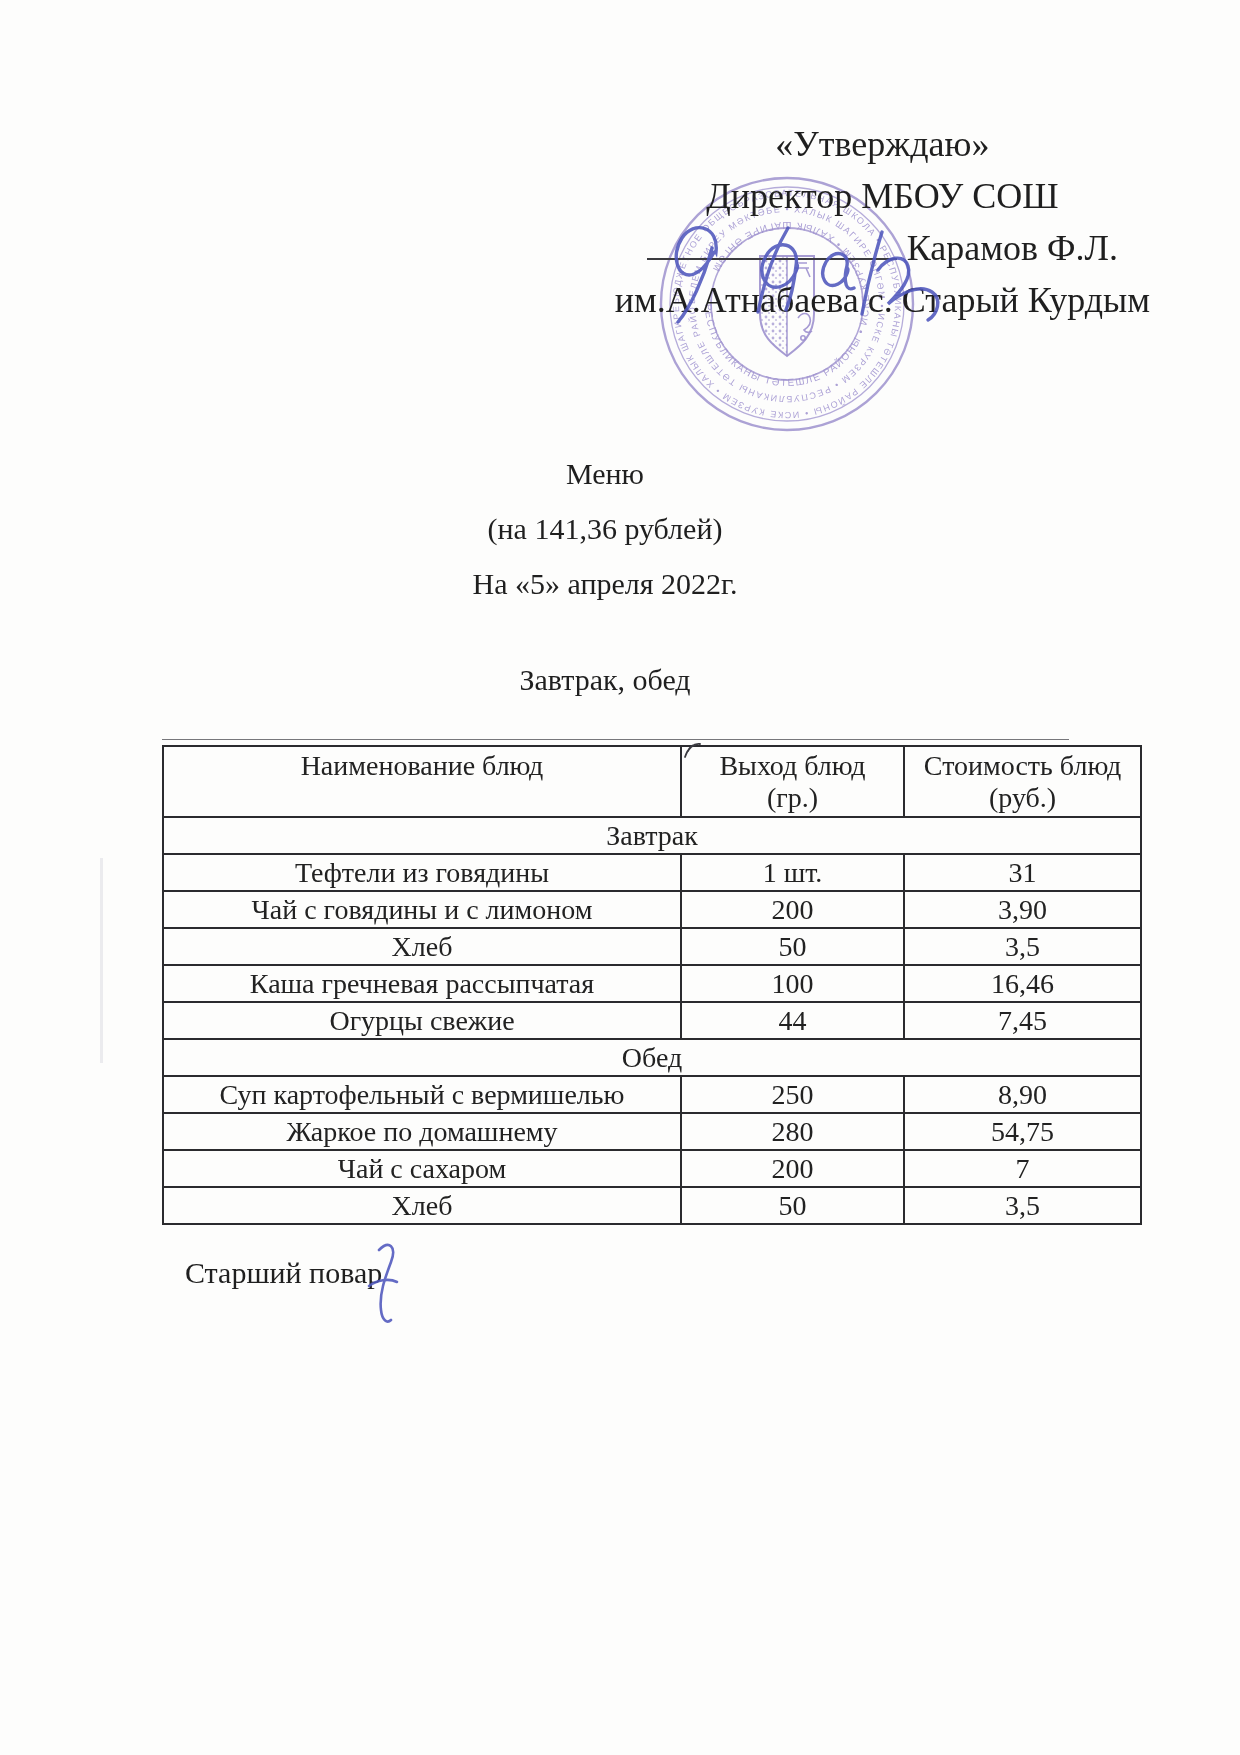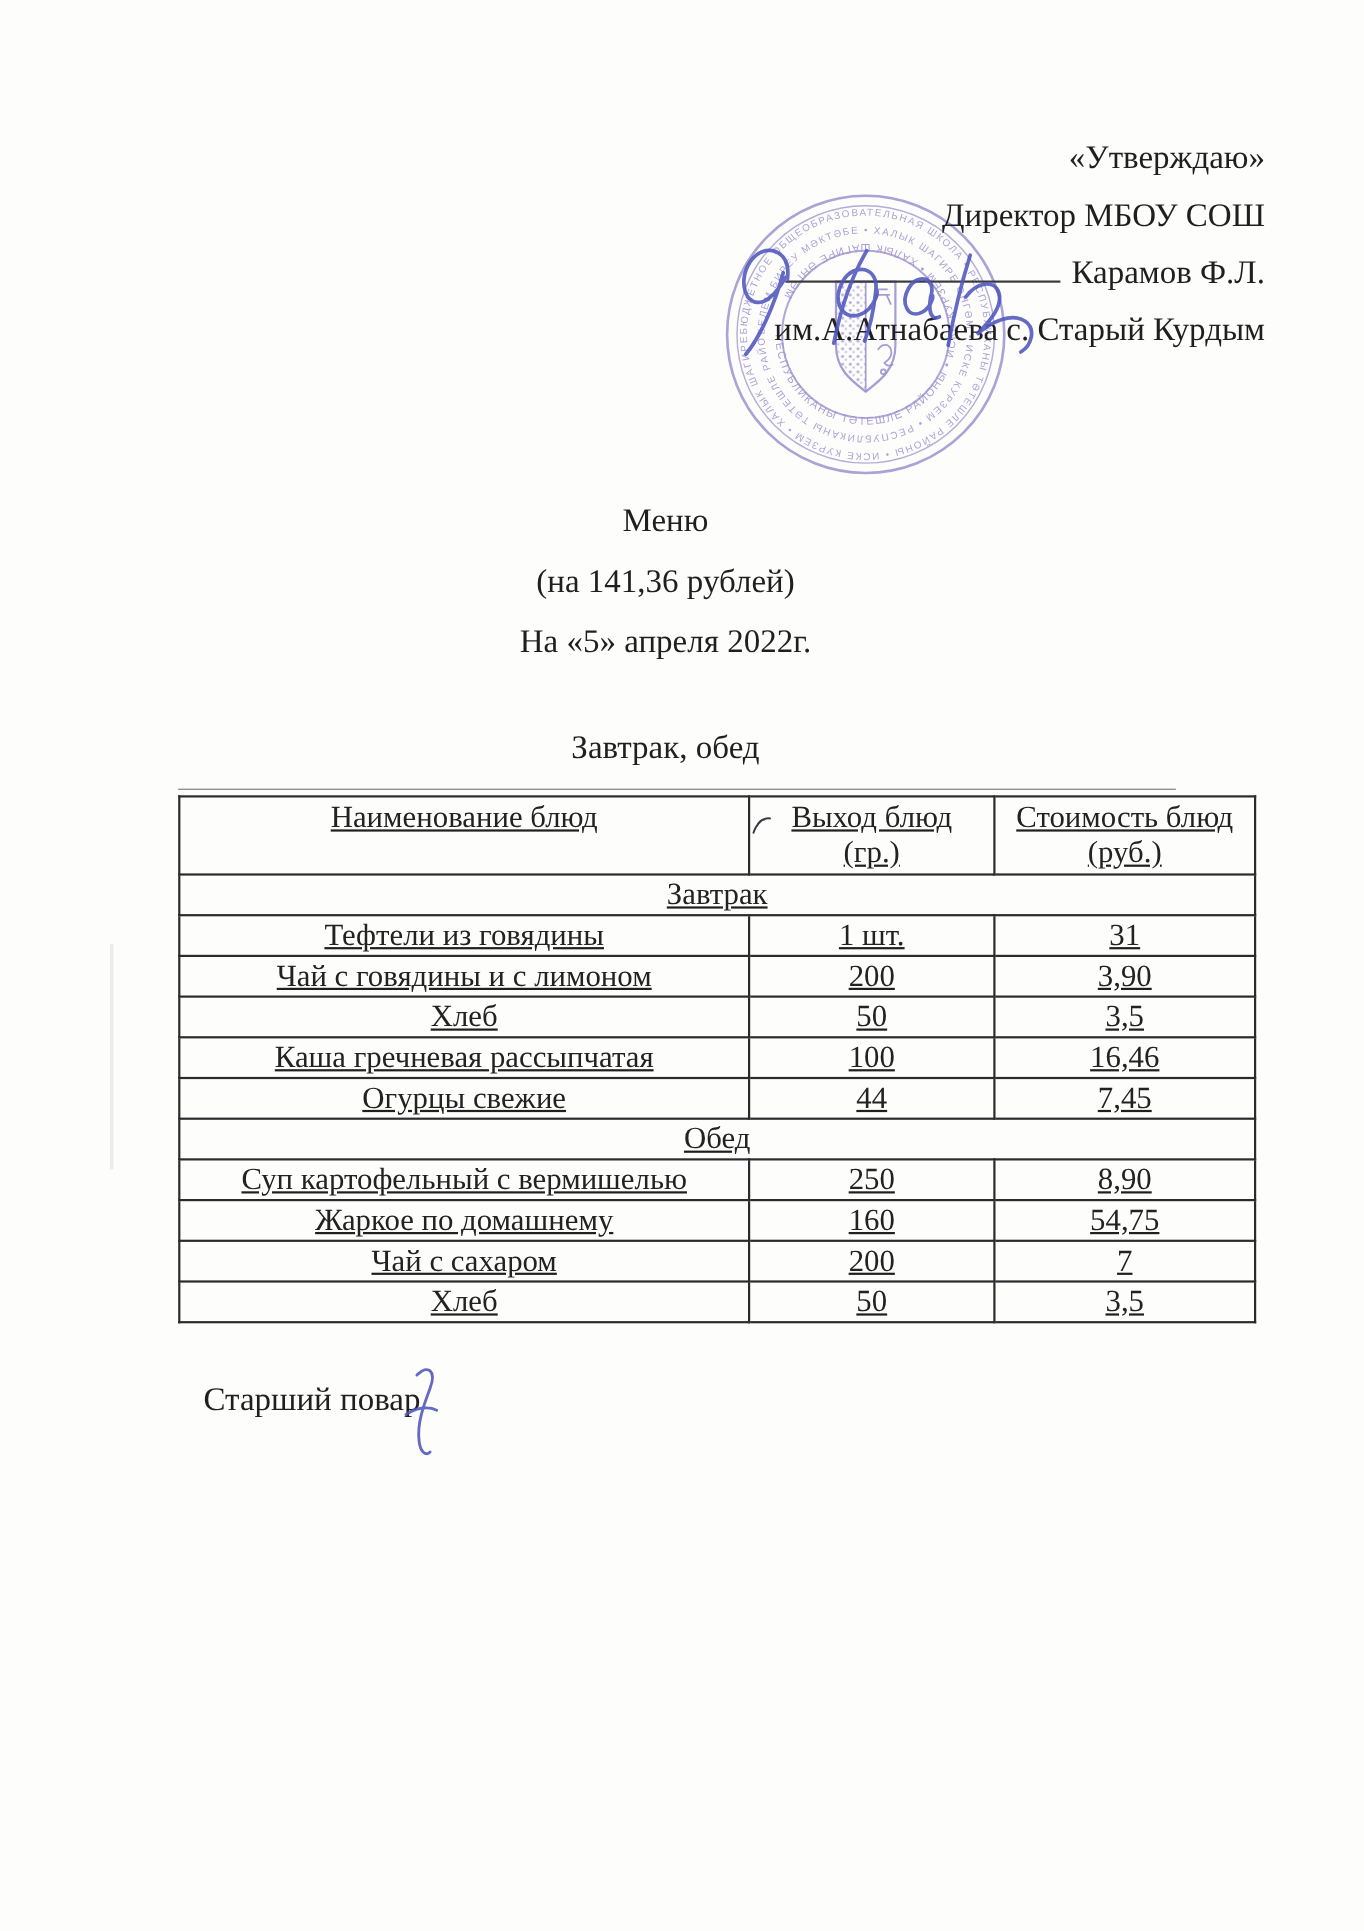--- a/index.html
+++ b/index.html
@@ -17,22 +17,22 @@
     position: absolute;
     inset: 0;
     width: 1240px;
     height: 1755px;
   }
   
   .approval {
     position: absolute;
     top: 118px;
     right: 90px;
-    text-align: right;
-    font-size: 30px;
+    text-align: center;
+    font-size: 36px;
     line-height: 52px;
     white-space: nowrap;
     z-index: 5;
   }
   .approval .line { display: block; }
   .sig-underline {
     display: inline-block;
     width: 250px;
     border-bottom: 2px solid #3b3b3f;
     margin-right: 10px;
@@ -66,24 +66,23 @@
     text-align: center;
     font-size: 30px;
     z-index: 3;
   }
   .titles p { margin: 0; line-height: 55px; }
   .meals-line { margin-top: 41px !important; }
   
   .menu-table-wrap {
     position: absolute;
     left: 162px;
-    top: 723px;
+    top: 745px;
     width: 907px;
     z-index: 3;
-    text-decoration: underline;
   }
   .table-top-extra-line {
     position: absolute;
     left: 0;
     top: -6px;
     width: 100%;
     height: 0;
     border-top: 1.5px solid #55555a;
     opacity: 0.8;
   }
@@ -276,21 +275,21 @@
           <tr>
             <td colspan="3" class="section-cell">Обед</td>
           </tr>
           <tr>
             <td>Суп картофельный с вермишелью</td>
             <td>250</td>
             <td>8,90</td>
           </tr>
           <tr>
             <td>Жаркое по домашнему</td>
-            <td>160</td>
+            <td>280</td>
             <td>54,75</td>
           </tr>
           <tr>
             <td>Чай с сахаром</td>
             <td>200</td>
             <td>7</td>
           </tr>
           <tr>
             <td>Хлеб</td>
             <td>50</td>

